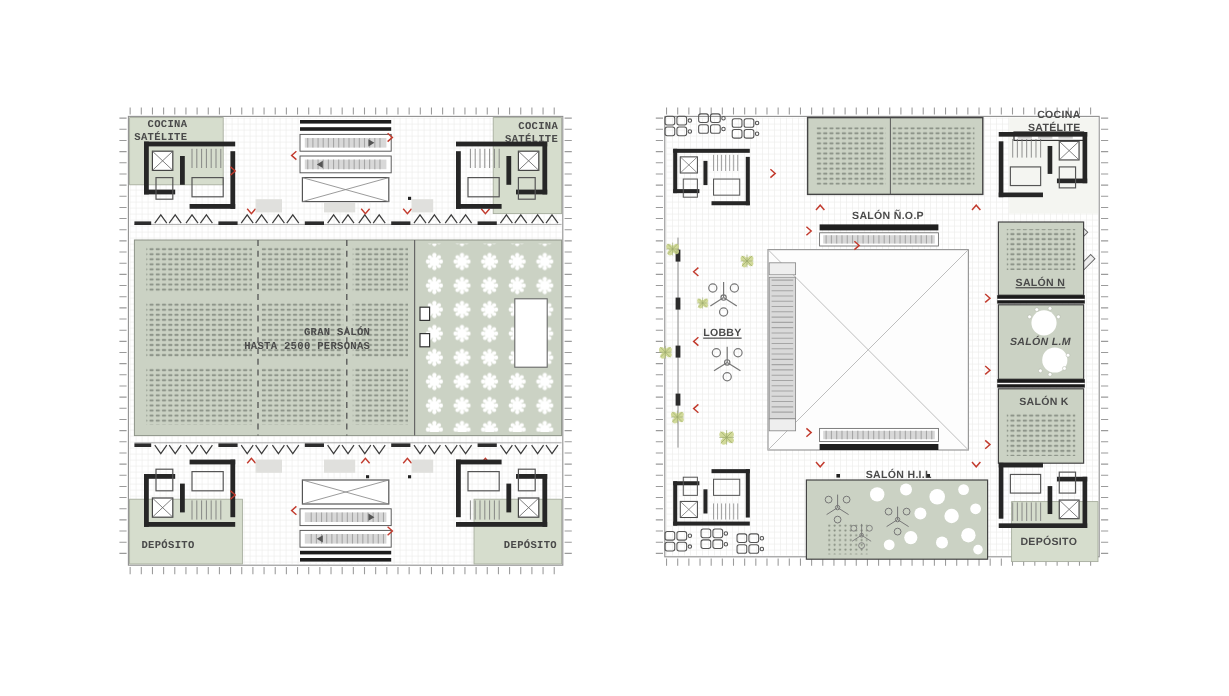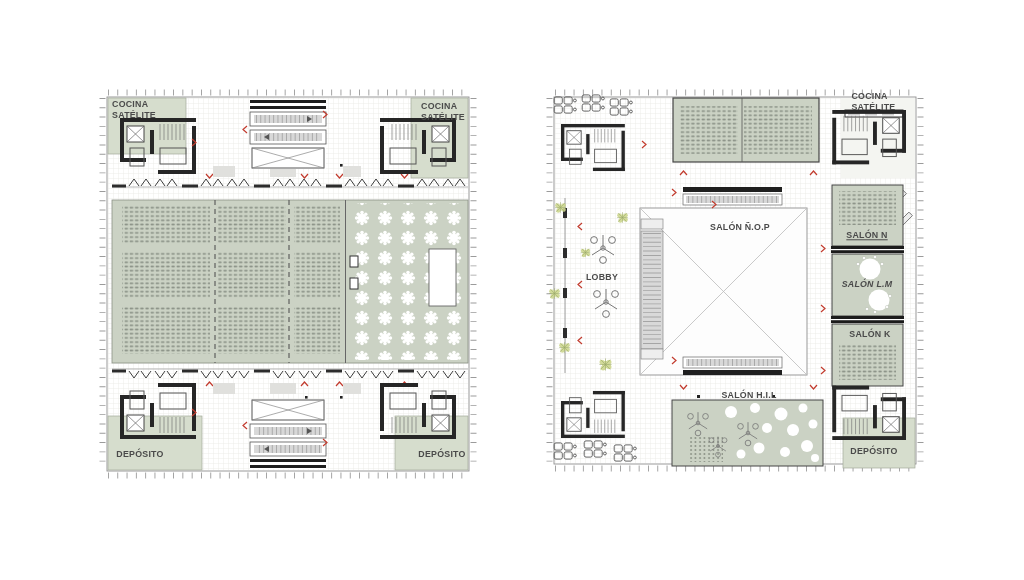--- a/index.html
+++ b/index.html
@@ -1,25 +1,25 @@
 <!DOCTYPE html>
 <html><head>
 <meta charset="utf-8">
 <style>
   html,body{margin:0;padding:0;background:#ffffff;}
   body{width:1024px;height:580px;overflow:hidden;position:relative;
        font-family:"Liberation Sans",sans-serif;}
   .canvas{position:absolute;left:0;top:0;width:1024px;height:580px;background:#fff;}
   .plan{position:absolute;}
-  #plan-left{left:98px;top:88px;width:380px;height:392px;}
+  #plan-left{left:98px;top:88px;width:380px;height:392px;font-family:Liberation Mono, monospace;}
   #plan-right{left:545px;top:88px;width:380px;height:385px;}
   .plan-svg{position:absolute;left:0;top:0;width:100%;height:100%;}
   .lbl{position:absolute;transform:translate(-50%,-50%);
        font-size:8.8px;font-weight:700;color:#4a4a4a;letter-spacing:.25px;
-       text-align:left;line-height:1.3;white-space:pre-line;pointer-events:none;}
+       text-align:right;line-height:1.3;white-space:pre-line;pointer-events:none;}
   
   .ticks{stroke:#9b9b9b;stroke-width:6;stroke-dasharray:0.9 8.4;fill:none;}
   .cornerRoom{fill:#d6ddcd;stroke:#a3aa9a;stroke-width:0.7;}
   .hall{fill:#cbd2c4;stroke:#8b9185;stroke-width:0.8;}
   .seat{fill:url(#seatP);}
   .wallTick{fill:#2c2c2c;}
   .corrLine{stroke:#9a9a9a;stroke-width:0.7;}
   .dashline{stroke:#555;stroke-width:1.1;stroke-dasharray:5 4;}
   .riser{fill:#e0e0dd;}
   .colDot{fill:#222;}
@@ -261,20 +261,22 @@
         <use href="#chevR" x="93" y="320" width="6" height="9"></use>
         <use href="#chevL" x="144" y="333" width="6" height="9"></use>
         <use href="#chevR" x="224" y="350" width="6" height="9"></use>
       </g>
     </svg>
 
     <div class="lbl" style="left:36px;top:22px;">COCINA
 SATÉLITE</div>
     <div class="lbl" style="left:345px;top:24px;">COCINA
 SATÉLITE</div>
+    <div class="lbl" style="left:158px;top:196px;">GRAN SALÓN
+HASTA 2500 PERSONAS</div>
     <div class="lbl" style="left:42px;top:367px;">DEPÓSITO</div>
     <div class="lbl" style="left:344px;top:367px;">DEPÓSITO</div>
   </div>
 
   <div class="plan" id="plan-right">
     <svg class="plan-svg" viewBox="0 0 380 385">
       <g>
         <line x1="10" y1="4.5" x2="370" y2="4.5" class="ticks"></line>
         <line x1="10" y1="380.5" x2="370" y2="380.5" class="ticks"></line>
         <line x1="4.5" y1="10" x2="4.5" y2="375" class="ticks"></line>
@@ -428,23 +430,23 @@
         <use href="#chevL" x="32" y="248" width="6" height="9"></use>
         <use href="#chevR" x="126" y="100" width="6" height="9"></use>
         <use href="#chevR" x="166" y="112" width="6" height="9"></use>
         <use href="#chevR" x="126" y="268" width="6" height="9"></use>
         <use href="#chevR" x="275" y="156" width="6" height="9"></use>
         <use href="#chevR" x="275" y="216" width="6" height="9"></use>
         <use href="#chevR" x="275" y="278" width="6" height="9"></use>
       </g>
     </svg>
 
-    <div class="lbl" style="left:195px;top:92px;margin-top:48px;">SALÓN Ñ.O.P</div>
+    <div class="lbl" style="left:195px;top:92px;">SALÓN Ñ.O.P</div>
     <div class="lbl" style="left:331px;top:14px;">COCINA SATÉLITE</div>
-    <div class="lbl" style="left:57px;top:190px;">LOBBY</div>
+    <div class="lbl" style="left:57px;top:190px;text-decoration:underline;">LOBBY</div>
     <div class="lbl" style="left:322px;top:148px;text-decoration:underline;">SALÓN N</div>
     <div class="lbl" style="left:322px;top:197px;font-style:italic;">SALÓN L.M</div>
     <div class="lbl" style="left:325px;top:247px;">SALÓN K</div>
     <div class="lbl" style="left:204px;top:308px;">SALÓN H.I.L</div>
     <div class="lbl" style="left:329px;top:364px;">DEPÓSITO</div>
   </div>
 
 </div>
 
 </body></html>

